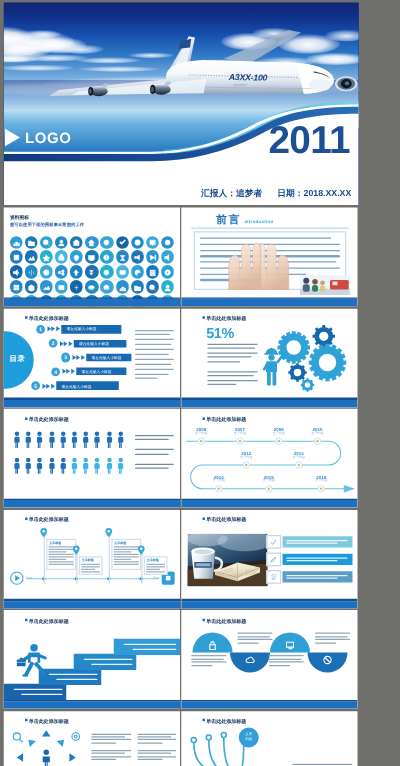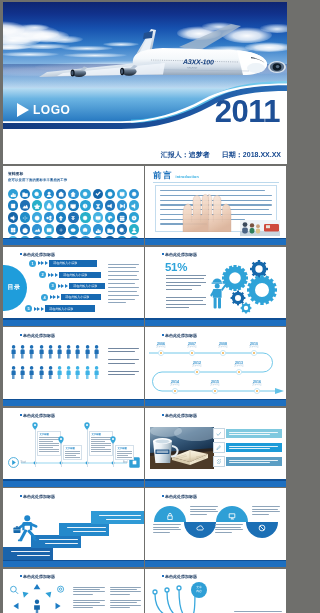--- a/index.html
+++ b/index.html
@@ -2,21 +2,21 @@
 <html><head>
 <meta charset="utf-8">
 <style>
 html,body{margin:0;padding:0;background:#6f6f6c;}
 body{width:290px;height:613px;overflow:hidden;font-family:"Liberation Sans","DejaVu Sans",sans-serif;}
 #page{position:relative;width:290px;height:613px;background:#6f6f6c;overflow:hidden;}
 
 
 .hero{position:absolute;left:3px;top:2px;width:284px;height:162px;overflow:hidden;background:#0b2d8c;}
 .hero svg{display:block;position:absolute;left:0;top:0;}
-.hero-logo{position:absolute;left:14px;top:101px;display:flex;align-items:center;gap:4px;}
+.hero-logo{position:absolute;left:1px;top:101px;display:flex;align-items:center;gap:4px;}
 .tri{width:0;height:0;border-left:12px solid #fff;border-top:7px solid transparent;border-bottom:7px solid transparent;}
 .logotext{color:#fff;font-size:12px;font-weight:bold;letter-spacing:.5px;}
 .hero-year{position:absolute;right:7px;top:94px;color:#1d4f96;font-size:31px;font-weight:bold;letter-spacing:-0.5px;line-height:1;font-family:"Liberation Sans",sans-serif;}
 .hero-title{position:absolute;right:6px;top:128px;color:#0d2f66;font-size:13px;font-weight:bold;letter-spacing:.5px;}
 .hero-sub{position:absolute;right:6px;top:148px;color:#15488f;font-size:7px;font-weight:bold;display:flex;gap:12px;}
 
 
 .grid{position:absolute;left:3px;top:166px;width:284px;}
 .row{display:flex;gap:1px;margin-bottom:1.5px;}
 .slide{position:relative;width:141px;height:79px;background:#fff;overflow:hidden;box-sizing:border-box;}
@@ -28,21 +28,21 @@
 
 .s1-h{position:absolute;left:5px;top:5px;font-size:3.8px;font-weight:bold;color:#14345c;}
 
 .s1-sub{position:absolute;left:5px;top:12px;font-size:3.4px;color:#1d5a96;letter-spacing:0.1px;font-weight:bold;}
 .s1-grid{position:absolute;left:4.5px;top:22.5px;width:132px;display:grid;grid-template-columns:repeat(11,1fr);gap:1.6px;}
 .s1-grid i{display:block;width:10.4px;height:10.4px;border-radius:50%;position:relative;}
 .s1-grid i svg{position:absolute;left:2.1px;top:2.1px;width:6.2px;height:6.2px;fill:#fff;}
 
 
 .s2-head{position:absolute;left:8px;top:5px;display:flex;align-items:flex-end;gap:2.5px;}
-.s2-cn{font-size:8.5px;font-weight:bold;color:#1a6fbb;letter-spacing:1.5px;line-height:1;}
+.s2-cn{font-size:8.5px;font-weight:bold;color:#1a6fbb;letter-spacing:1.5px;line-height:1;margin-left:20px;}
 .s2-en{font-size:3.6px;font-weight:bold;color:#27a9e0;padding-bottom:1px;letter-spacing:0.2px;}
 .s2-rule{position:absolute;left:8px;top:16px;width:126px;height:0.6px;background:#bcd9ec;}
 .s2-box{position:absolute;left:10px;top:19px;width:120px;height:45px;border:0.5px solid #c3dcee;background:#fff;}
 .s2-lines{position:absolute;left:4px;top:4px;right:4px;}
 .s2-lines span{display:block;height:1.2px;background:#4a7fae;opacity:.72;margin-bottom:3.6px;border-radius:1px;}
 .s2-hands{position:absolute;left:34px;top:26px;opacity:0.95;}
 .s2-people{position:absolute;right:6px;bottom:9px;}
 
 
 .s3-circle{position:absolute;left:-22px;top:18px;width:46px;height:46px;border-radius:50%;background:#1f9ddb;display:flex;align-items:center;justify-content:center;}

